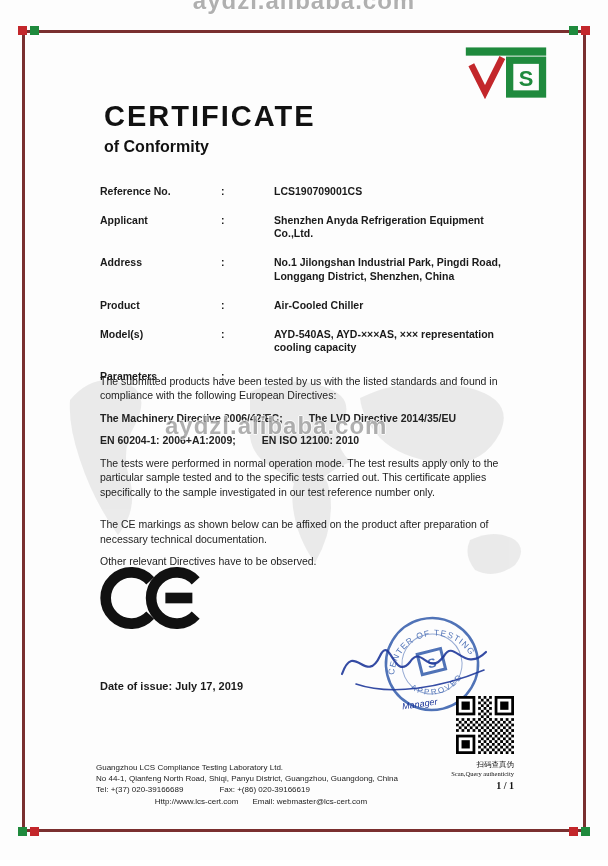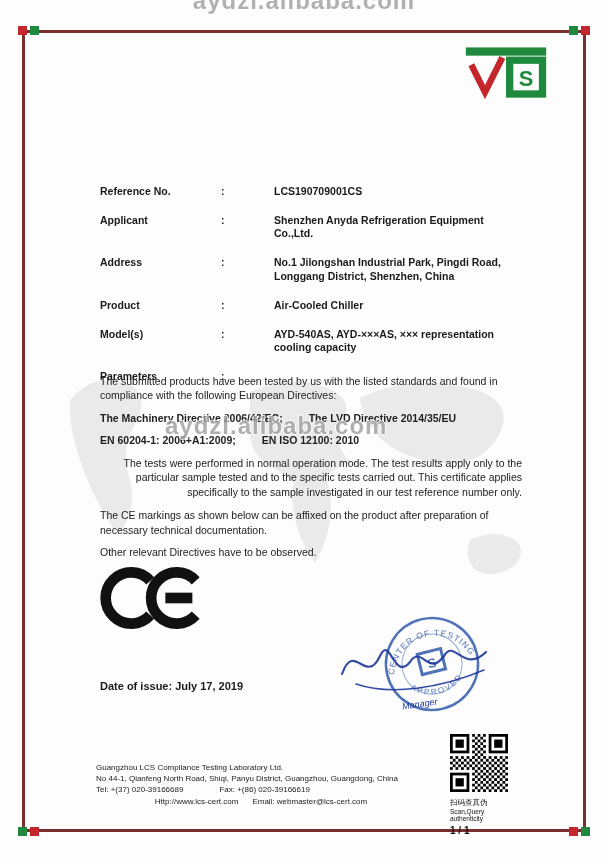--- a/index.html
+++ b/index.html
@@ -43,32 +43,32 @@
   
   .fields{ position:absolute; left:100px; top:185px; width:412px; z-index:2; }
   .field-row{ display:grid; grid-template-columns:80px 12px auto; margin-bottom:16px;
               font-size:10.5px; font-weight:bold; line-height:1.25;gap:41px; }
   .field-value{ max-width:335px; }
   
   .body-text{ position:absolute; left:100px; top:374px; width:422px; z-index:2;
               font-size:10.5px; line-height:1.38; color:#222; }
   .para{ margin-bottom:8px; }
   .bold-line{ font-weight:bold; display:flex; gap:26px; margin-bottom:8px;align-items:center; }
-  .para.tests{ margin-bottom:9px; margin-top:2px;text-align:right; }
+  .para.tests{ margin-bottom:18px; margin-top:2px; }
   
   .ce-mark{ position:absolute; left:100px; top:566px; z-index:2; }
   .date-line{ position:absolute; left:100px; top:680px; font-size:11px; font-weight:bold; z-index:2; }
   
   .stamp{ position:absolute; left:382px; top:614px; z-index:2; opacity:.82;
           transform:rotate(-14deg); }
   .signature{ position:absolute; left:336px; top:626px; z-index:3; opacity:.9; }
   .manager{ position:absolute; left:402px; top:699px; z-index:3; font-size:9px;
             font-style:italic; color:var(--sigblue); transform:rotate(-8deg); }
   
-  .qr-block{ position:absolute; left:450px; top:734px; width:64px; text-align:left; z-index:3; }
+  .qr-block{ position:absolute; left:450px; top:696px; width:64px; text-align:right; z-index:3;font-family:Liberation Serif, serif; }
   .qr-caption-cn{ font-size:7.5px; margin-top:2px; color:#111; }
   .qr-caption-en{ font-size:6.5px; color:#111; }
   .qr-page{ font-size:10px; font-weight:bold; margin-top:3px; color:#111; }
   
   .footer{ position:absolute; left:96px; top:762px; width:330px; z-index:2;
            font-size:8px; line-height:1.4; color:#222; }
   .footer-row{ display:flex; gap:36px; }
   .footer-row.tight{ gap:14px;justify-content:center; }
 </style>
 </head>
@@ -99,20 +99,24 @@
   <div class="wm wm-top">aydzl.alibaba.com</div>
   <div class="wm wm-mid">aydzl.alibaba.com</div>
 
   <svg class="logo" width="84" height="58" viewBox="0 0 92 62">
     <rect x="2" y="3" width="88" height="9" class="c-green-f"></rect>
     <rect x="50" y="17" width="36" height="37" fill="none" class="c-green-s" stroke-width="8"></rect>
     <text x="68" y="45" font-size="24" font-weight="bold" text-anchor="middle" class="c-green-f">S</text>
     <polyline points="8,22 23,52 42,14" fill="none" class="c-red-s" stroke-width="7"></polyline>
   </svg>
 
+  <div class="title-block">
+    <div class="title-main">CERTIFICATE</div>
+    <div class="title-sub">of Conformity</div>
+  </div>
 
   <div class="fields">
     <div class="field-row">
       <span class="field-label">Reference No.</span>
         <span>:</span>
       <span class="field-value">LCS190709001CS</span>
     </div>
     <div class="field-row">
       <span class="field-label">Applicant</span>
         <span>:</span>

